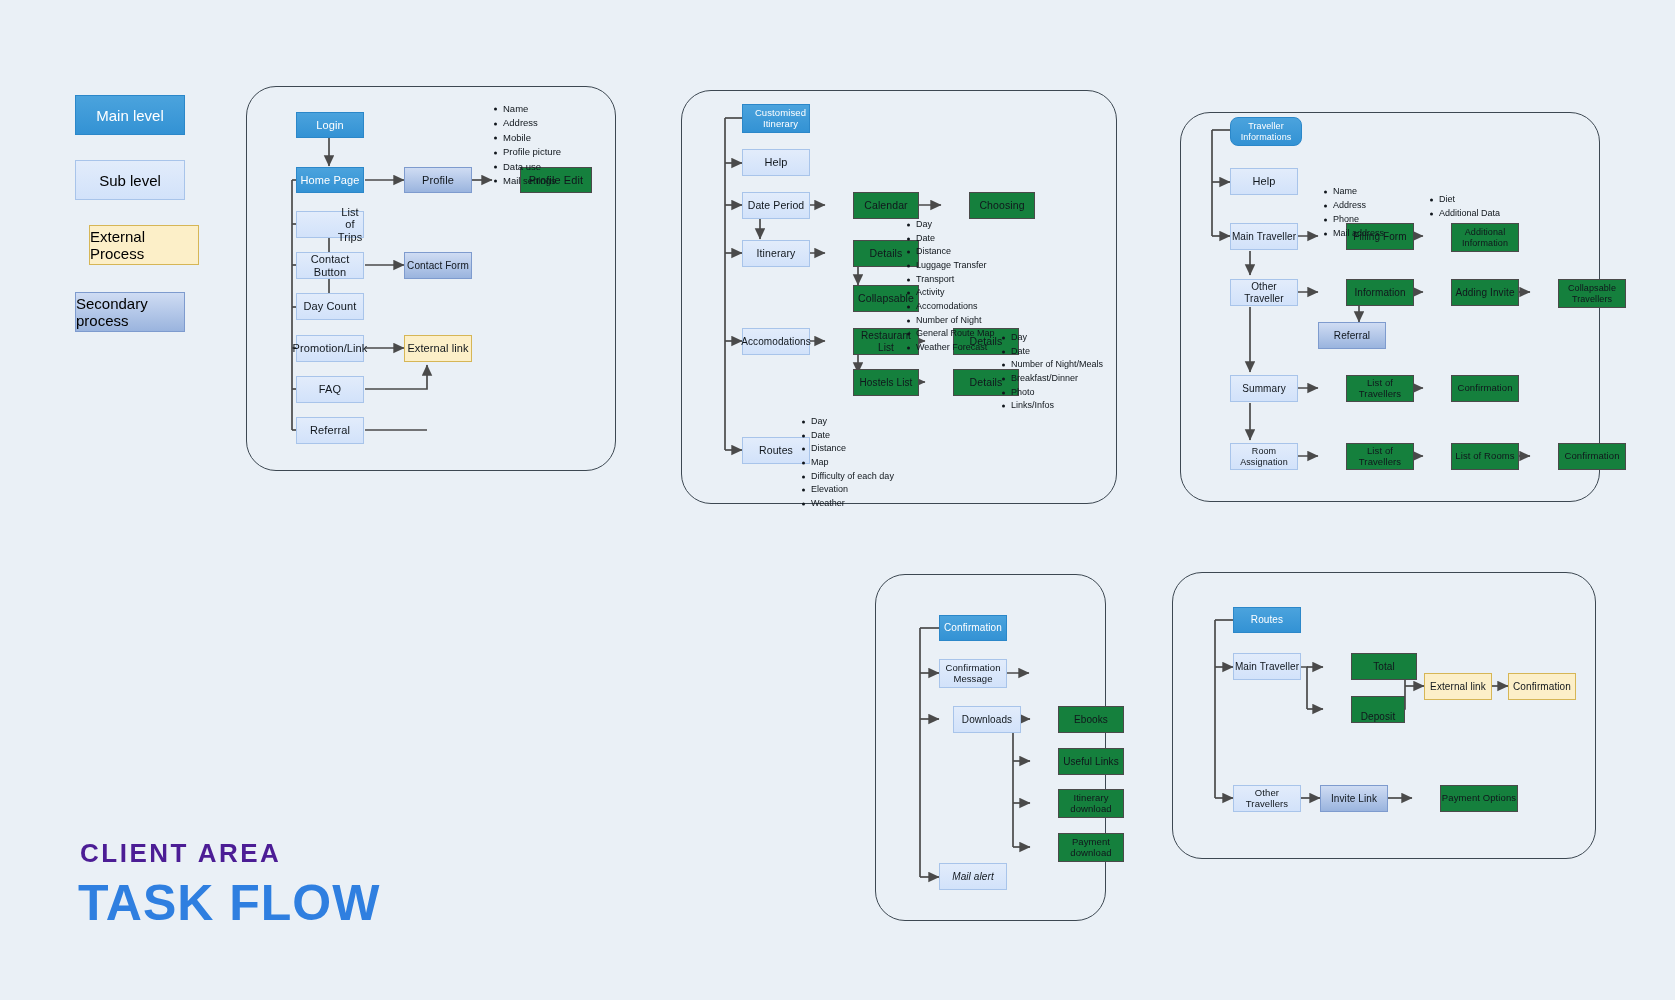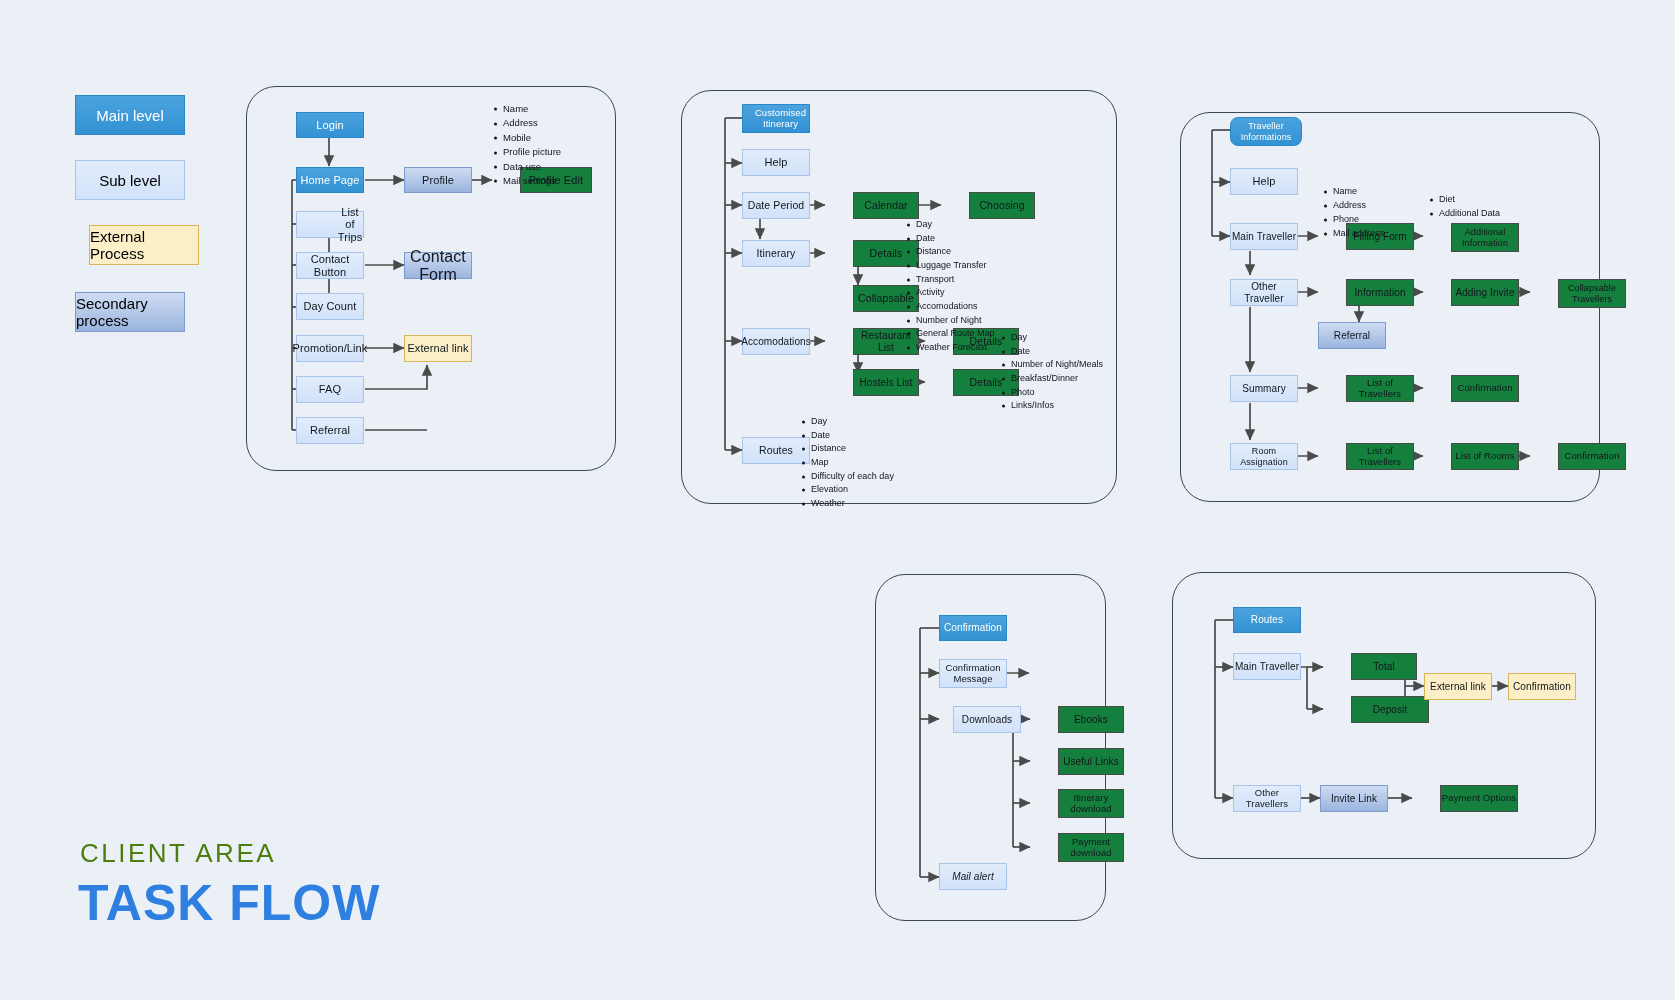--- a/index.html
+++ b/index.html
@@ -78,22 +78,22 @@
     position:absolute;
     left:-9px;top:50%;
     width:3px;height:3px;border-radius:50%;
     background:#10161c;
     transform:translateY(-50%);
   }
 
   
   .title-sm{
     position:absolute;
-    color:#4d7c0f;
-    font-weight:normal;
+    color:#4c1d95;
+    font-weight:bold;
     letter-spacing:2.5px;
   }
   .title-lg{
     position:absolute;
     color:#2f7fe0;
     font-weight:bold;
     letter-spacing:1px;
   }
 </style>
 </head>
@@ -263,21 +263,21 @@
     </div>
 
   <div class="node n-sub" style="left:296px;top:211px;width:68px;height:27px;font-size:11px;padding-left:40px;">
     <span>List of Trips</span>
     </div>
 
   <div class="node n-sub" style="left:296px;top:252px;width:68px;height:27px;font-size:11px;">
     <span>Contact Button</span>
     </div>
 
-  <div class="node n-secondary" style="left:404px;top:252px;width:68px;height:27px;font-size:16px;">
+  <div class="node n-secondary" style="left:404px;top:252px;width:68px;height:27px;font-size:10px;">
     <span>Contact Form</span>
     </div>
 
   <div class="node n-sub" style="left:296px;top:293px;width:68px;height:27px;font-size:11px;">
     <span>Day Count</span>
     </div>
 
   <div class="node n-sub" style="left:296px;top:335px;width:68px;height:27px;font-size:11px;">
     <span>Promotion/Link</span>
     </div>
@@ -508,21 +508,21 @@
     </div>
 
   <div class="node n-sub" style="left:1233px;top:653px;width:68px;height:27px;font-size:10px;">
     <span>Main Traveller</span>
     </div>
 
   <div class="node n-plain" style="left:1323px;top:653px;width:66px;height:27px;font-size:10px;">
     <span>Total</span>
     </div>
 
-  <div class="node n-plain" style="left:1323px;top:696px;width:78px;height:27px;font-size:10px;">
+  <div class="node n-plain" style="left:1323px;top:696px;width:54px;height:27px;font-size:10px;align-items:flex-end;">
     <span>Deposit</span>
     </div>
 
   <div class="node n-ext" style="left:1424px;top:673px;width:68px;height:27px;font-size:10px;">
     <span>External link</span>
     </div>
 
   <div class="node n-ext" style="left:1508px;top:673px;width:68px;height:27px;font-size:10px;">
     <span>Confirmation</span>
     </div>

